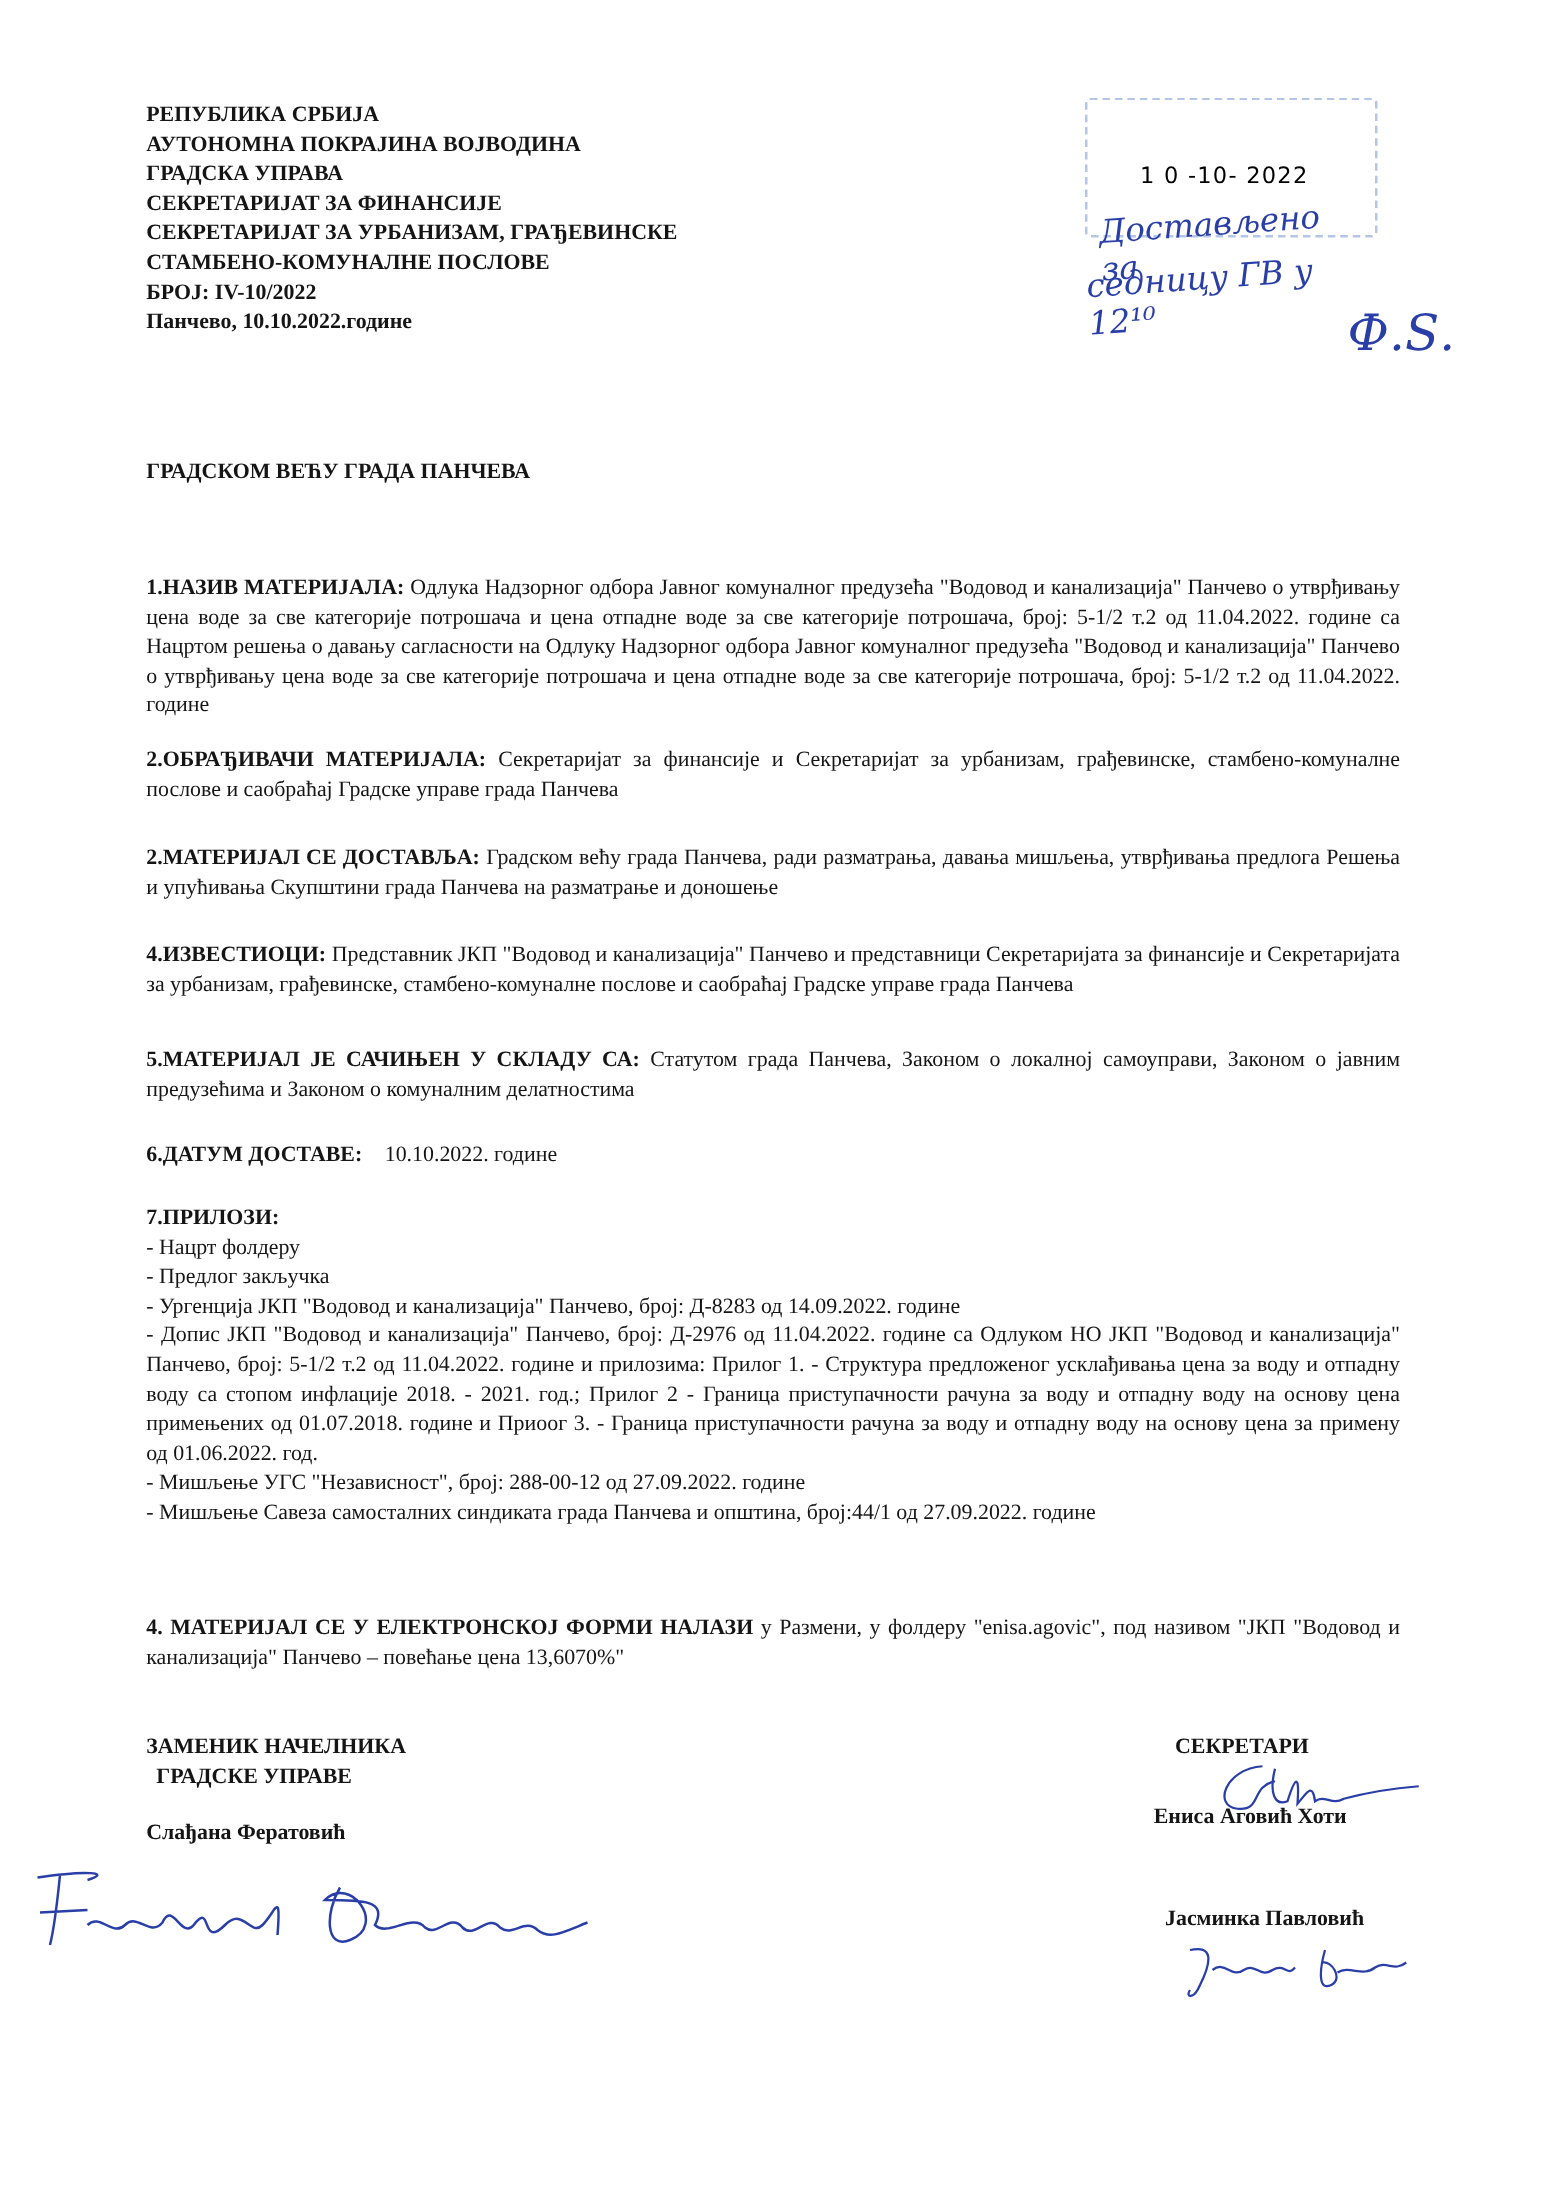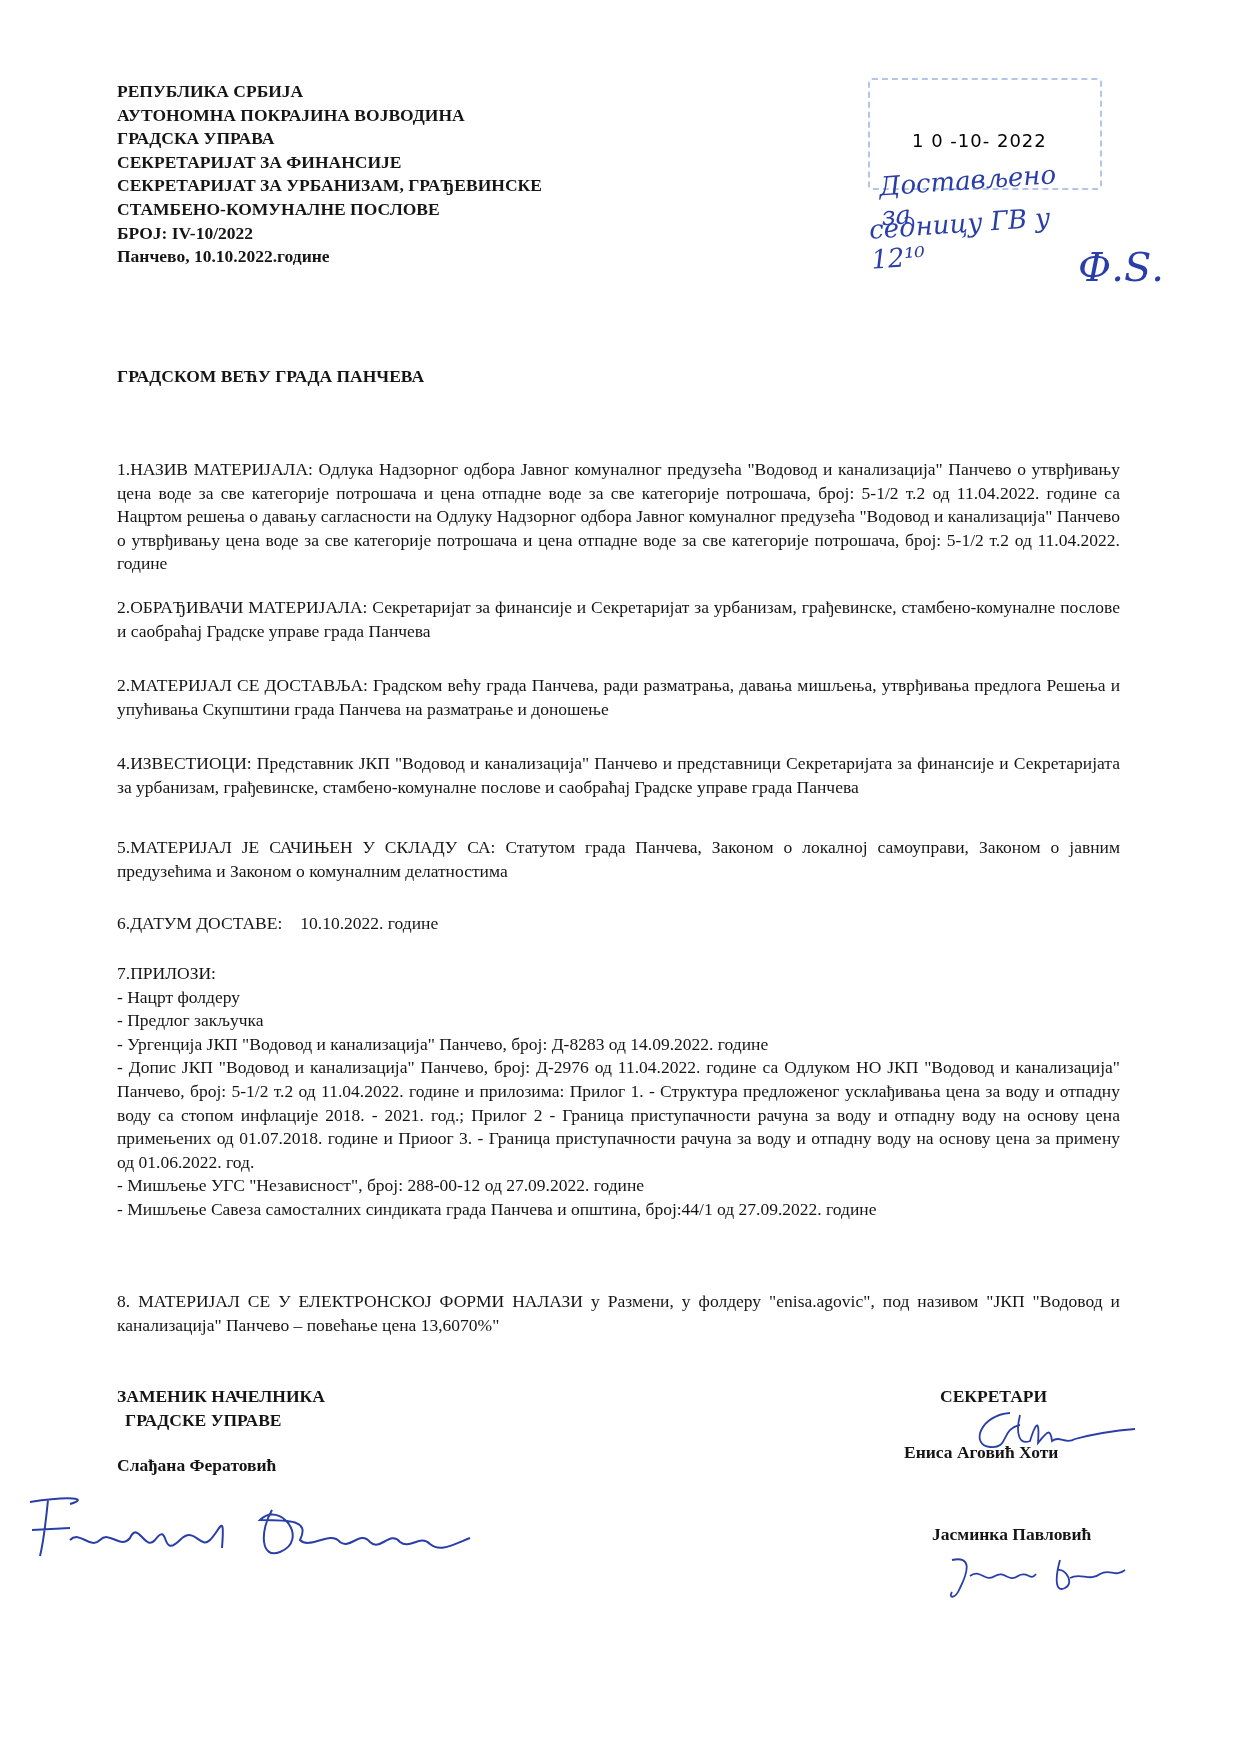--- a/index.html
+++ b/index.html
@@ -3,36 +3,36 @@
 <meta charset="utf-8">
 <style>
   html, body { margin: 0; padding: 0; background: #ffffff; }
   body { width: 1240px; height: 1752px; position: relative; overflow: hidden;
          font-family: "Liberation Serif", "DejaVu Serif", serif; color: #151515; }
   .page { position: absolute; left: 0; top: 0; width: 1064px; height: 1752px; }
   .hdr { position: absolute; left: 117px; top: 80px; font-weight: bold; font-size: 17.5px; line-height: 23.6px; }
   .hdr div { white-space: nowrap; }
   .addressee { position: absolute; left: 117px; top: 366px; font-weight: bold; font-size: 17.5px; }
   .sec { position: absolute; left: 117px; width: 1003px; font-size: 17.5px; line-height: 23.6px; text-align: justify; }
-  .sec b { font-weight: normal; }
+  .sec b { font-weight: bold; }
   .s1 { top: 458px; }
   .s2 { top: 596px; }
   .s3 { top: 674px; }
   .s4 { top: 752px; }
   .s5 { top: 836px; }
   .s6 { top: 912px; }
   .s7 { top: 962px; }
   .s7 ul { list-style: none; margin: 0; padding: 0; }
   .s7 li { margin: 0; }
   .s8 { top: 1290px; }
   .sig-left { position: absolute; left: 117px; top: 1385px; font-weight: bold; font-size: 17.5px; line-height: 23.6px; }
   .sig-left .name { margin-top: 22px; }
   .sig-right { position: absolute; left: 900px; top: 1385px; width: 220px; font-weight: bold; font-size: 17.5px; line-height: 23.6px; }
   .sig-right .title { position: absolute; left: 40px; top: 0; }
-  .sig-right .n1 { position: absolute; left: 4px; top: 56px; white-space: nowrap; }
+  .sig-right .n1 { position: absolute; left: 23px; top: 56px; white-space: nowrap; }
   .sig-right .n2 { position: absolute; left: 32px; top: 138px; white-space: nowrap; }
   .stamp { position: absolute; left: 868px; top: 78px; width: 230px; height: 108px;
            border: 2px dashed rgba(90,130,200,0.45); border-radius: 4px; }
   .stamp-date { position: absolute; left: 912px; top: 130px; font-family: "DejaVu Sans", sans-serif;
                 font-size: 18px; color: #000000; letter-spacing: 1px; }
   .hand { position: absolute; font-family: "DejaVu Serif", serif; font-style: italic; color: #2a3ea8; }
   .h1 { left: 880px; top: 165px; font-size: 26px; transform: rotate(-4deg); }
   .h2 { left: 870px; top: 208px; font-size: 26px; transform: rotate(-4deg); }
   .h3 { left: 1030px; top: 244px; font-size: 40px; margin-left: 48px; }
   svg.sig { position: absolute; overflow: visible; }
@@ -91,21 +91,21 @@
       <li>- Нацрт фолдеру</li>
       <li>- Предлог закључка</li>
       <li>- Ургенција ЈКП "Водовод и канализација" Панчево, број: Д-8283 од 14.09.2022. године</li>
       <li>- Допис ЈКП "Водовод и канализација" Панчево, број: Д-2976 од 11.04.2022. године са Одлуком НО ЈКП "Водовод и канализација" Панчево, број: 5-1/2 т.2 од 11.04.2022. године и прилозима: Прилог 1. - Структура предложеног усклађивања цена за воду и отпадну воду са стопом инфлације 2018. - 2021. год.; Прилог 2 - Граница приступачности рачуна за воду и отпадну воду на основу цена примењених од 01.07.2018. године и Приоог 3. - Граница приступачности рачуна за воду и отпадну воду на основу цена за примену од 01.06.2022. год.</li>
       <li>- Мишљење УГС "Независност", број: 288-00-12 од 27.09.2022. године</li>
       <li>- Мишљење Савеза самосталних синдиката града Панчева и општина, број:44/1 од  27.09.2022. године</li>
     </ul>
   </div>
 
   <div class="sec s8">
-    <b>8. МАТЕРИЈАЛ СЕ У ЕЛЕКТРОНСКОЈ ФОРМИ НАЛАЗИ</b><span> у Размени, у фолдеру "enisa.agovic", под називом "ЈКП "Водовод и канализација" Панчево – повећање цена 13,6070%"</span>
+    <b>4. МАТЕРИЈАЛ СЕ У ЕЛЕКТРОНСКОЈ ФОРМИ НАЛАЗИ</b><span> у Размени, у фолдеру "enisa.agovic", под називом "ЈКП "Водовод и канализација" Панчево – повећање цена 13,6070%"</span>
   </div>
 
   <div class="sig-left">
     <div>ЗАМЕНИК НАЧЕЛНИКА</div>
     <div style="padding-left:8px">ГРАДСКЕ УПРАВЕ</div>
     <div class="name">Слађана Фератовић</div>
   </div>
   <svg class="sig" style="left:10px;top:1490px" width="470" height="80" viewBox="0 0 470 80">
     <path d="M20 12 C60 6 80 8 60 14 M38 10 C36 30 34 50 30 66 M22 40 L60 38 M60 50 C70 40 80 60 90 50 C100 40 110 60 120 48 C128 30 135 62 145 50 C160 30 150 70 170 50 C185 35 190 60 200 50 C210 40 215 20 212 58" fill="none" stroke="#2a3ea8" stroke-width="2"></path>
     <path d="M262 20 C250 40 250 70 270 62 C300 50 270 10 250 30 C280 30 300 30 290 50 C300 60 320 40 330 52 C340 60 350 40 360 52 C370 62 380 40 390 52 C400 60 410 44 420 54 C430 62 440 56 460 48" fill="none" stroke="#2a3ea8" stroke-width="2"></path>

